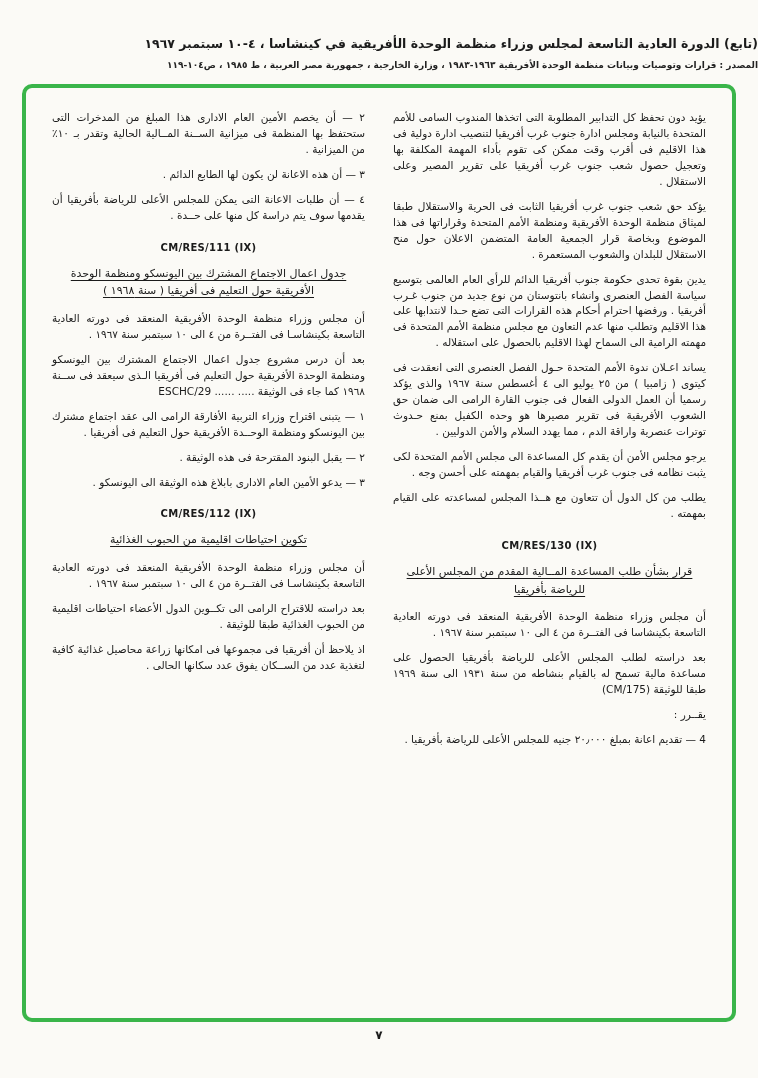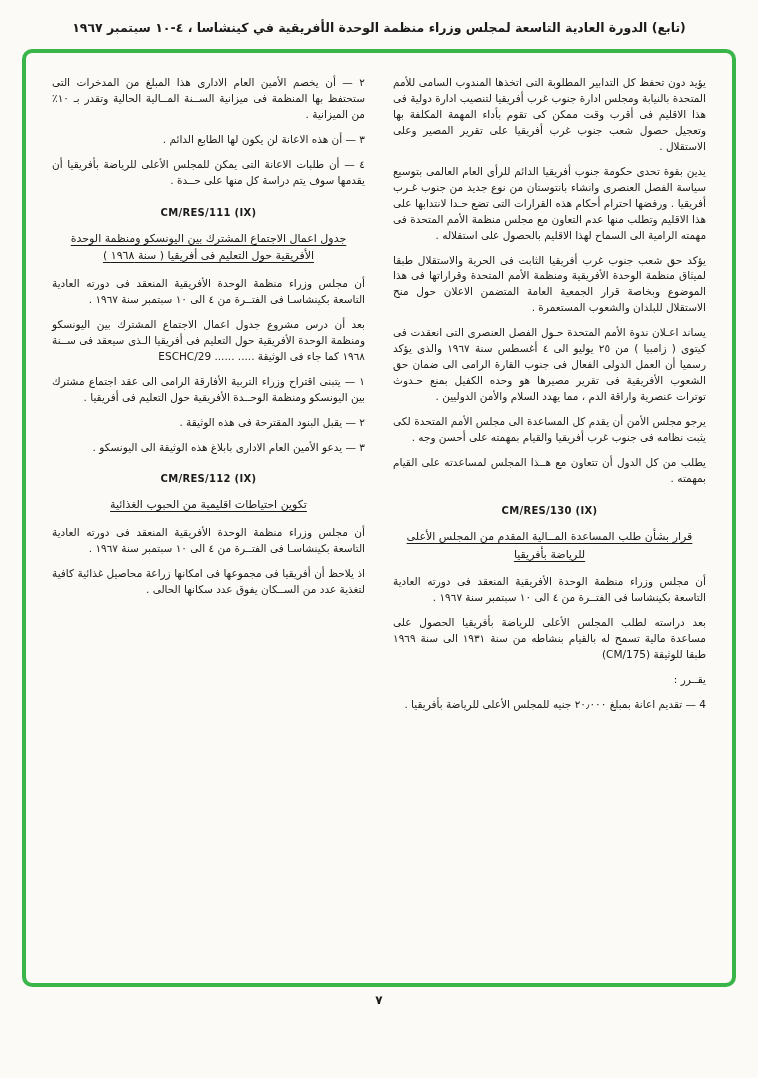--- a/index.html
+++ b/index.html
@@ -8,21 +8,21 @@
     width: 758px;
     height: 1078px;
     background: #fbfaf6;
     font-family: "DejaVu Sans", sans-serif;
     color: #1b1b1b;
     position: relative;
   }
   .page { width: 758px; height: 1078px; position: relative; }
 
   
-  .header { padding-top: 20px; text-align: center; direction: rtl; }
+  .header { padding-top: 36px; direction: rtl; }
   .header .title {
     font-size: 12.5px;
     font-weight: bold;
     letter-spacing: 0.2px;
   }
   .header .source {
     margin-top: 9px;
     font-size: 9px;
     font-weight: bold;
     color: #222;
@@ -82,28 +82,29 @@
     margin-top: 6px;
   }
 </style>
 </head>
 <body>
 
 <div class="page">
 
   <div class="header">
     <div class="title">(تابع) الدورة العادية التاسعة لمجلس وزراء منظمة الوحدة الأفريقية في كينشاسا ، ٤-١٠ سبتمبر ١٩٦٧</div>
+    <div class="source">المصدر : قرارات وتوصيات وبيانات منظمة الوحدة الأفريقية ١٩٦٣-١٩٨٣ ، وزارة الخارجية ، جمهورية مصر العربية ، ط ١٩٨٥ ، ص١٠٤-١١٩</div>
   </div>
 
   <div class="frame" style="border-color: rgb(58, 181, 74);">
     <div class="columns">
       <div class="col">
           <div class="block paragraph">يؤيد دون تحفظ كل التدابير المطلوبة التى اتخذها المندوب السامى للأمم المتحدة بالنيابة ومجلس ادارة جنوب غرب أفريقيا لتنصيب ادارة دولية فى هذا الاقليم فى أقرب وقت ممكن كى تقوم بأداء المهمة المكلفة بها وتعجيل حصول شعب جنوب غرب أفريقيا على تقرير المصير وعلى الاستقلال .</div>
+          <div class="block paragraph">يؤكد حق شعب جنوب غرب أفريقيا الثابت فى الحرية والاستقلال طبقا لميثاق منظمة الوحدة الأفريقية ومنظمة الأمم المتحدة وقراراتها فى هذا الموضوع وبخاصة قرار الجمعية العامة المتضمن الاعلان حول منح الاستقلال للبلدان والشعوب المستعمرة .</div>
           <div class="block paragraph">يدين بقوة تحدى حكومة جنوب أفريقيا الدائم للرأى العام العالمى بتوسيع سياسة الفصل العنصرى وانشاء بانتوستان من نوع جديد من جنوب غـرب أفريقيا . ورفضها احترام أحكام هذه القرارات التى تضع حـدا لانتدابها على هذا الاقليم وتطلب منها عدم التعاون مع مجلس منظمة الأمم المتحدة فى مهمته الرامية الى السماح لهذا الاقليم بالحصول على استقلاله .</div>
-          <div class="block paragraph">يؤكد حق شعب جنوب غرب أفريقيا الثابت فى الحرية والاستقلال طبقا لميثاق منظمة الوحدة الأفريقية ومنظمة الأمم المتحدة وقراراتها فى هذا الموضوع وبخاصة قرار الجمعية العامة المتضمن الاعلان حول منح الاستقلال للبلدان والشعوب المستعمرة .</div>
           <div class="block paragraph">يساند اعـلان ندوة الأمم المتحدة حـول الفصل العنصرى التى انعقدت فى كيتوى ( زامبيا ) من ٢٥ يوليو الى ٤ أغسطس سنة ١٩٦٧ والذى يؤكد رسميا أن العمل الدولى الفعال فى جنوب القارة الرامى الى ضمان حق الشعوب الأفريقية فى تقرير مصيرها هو وحده الكفيل بمنع حـدوث توترات عنصرية واراقة الدم ، مما يهدد السلام والأمن الدوليين .</div>
           <div class="block paragraph">يرجو مجلس الأمن أن يقدم كل المساعدة الى مجلس الأمم المتحدة لكى يثبت نظامه فى جنوب غرب أفريقيا والقيام بمهمته على أحسن وجه .</div>
           <div class="block paragraph">يطلب من كل الدول أن تتعاون مع هــذا المجلس لمساعدته على القيام بمهمته .</div>
           <div class="block code">CM/RES/130 (IX)</div>
           <div class="block heading">قرار بشأن طلب المساعدة المــالية المقدم من المجلس الأعلى للرياضة بأفريقيا</div>
           <div class="block paragraph">أن مجلس وزراء منظمة الوحدة الأفريقية المنعقد فى دورته العادية التاسعة بكينشاسا فى الفتــرة من ٤ الى ١٠ سبتمبر سنة ١٩٦٧ .</div>
           <div class="block paragraph">بعد دراسته لطلب المجلس الأعلى للرياضة بأفريقيا الحصول على مساعدة مالية تسمح له بالقيام بنشاطه من سنة ١٩٣١ الى سنة ١٩٦٩ طبقا للوثيقة (CM/175)</div>
           <div class="block paragraph">يقــرر :</div>
           <div class="block paragraph">4 — تقديم اعانة بمبلغ ٢٠٫٠٠٠ جنيه للمجلس الأعلى للرياضة بأفريقيا .</div>
         </div>
@@ -114,20 +115,21 @@
           <div class="block code">CM/RES/111 (IX)</div>
           <div class="block heading">جدول اعمال الاجتماع المشترك بين اليونسكو ومنظمة الوحدة الأفريقية حول التعليم فى أفريقيا ( سنة ١٩٦٨ )</div>
           <div class="block paragraph">أن مجلس وزراء منظمة الوحدة الأفريقية المنعقد فى دورته العادية التاسعة بكينشاسـا فى الفتــرة من ٤ الى ١٠ سبتمبر سنة ١٩٦٧ .</div>
           <div class="block paragraph">بعد أن درس مشروع جدول اعمال الاجتماع المشترك بين اليونسكو ومنظمة الوحدة الأفريقية حول التعليم فى أفريقيا الـذى سيعقد فى ســنة ١٩٦٨ كما جاء فى الوثيقة ..... ...... ESCHC/29</div>
           <div class="block paragraph">١ — يتبنى اقتراح وزراء التربية الأفارقة الرامى الى عقد اجتماع مشترك بين اليونسكو ومنظمة الوحــدة الأفريقية حول التعليم فى أفريقيا .</div>
           <div class="block paragraph">٢ — يقبل البنود المقترحة فى هذه الوثيقة .</div>
           <div class="block paragraph">٣ — يدعو الأمين العام الادارى بابلاغ هذه الوثيقة الى اليونسكو .</div>
           <div class="block code">CM/RES/112 (IX)</div>
           <div class="block heading">تكوين احتياطات اقليمية من الحبوب الغذائية</div>
           <div class="block paragraph">أن مجلس وزراء منظمة الوحدة الأفريقية المنعقد فى دورته العادية التاسعة بكينشاسـا فى الفتــرة من ٤ الى ١٠ سبتمبر سنة ١٩٦٧ .</div>
+          <div class="block paragraph">بعد دراسته للاقتراح الرامى الى تكــوين الدول الأعضاء احتياطات اقليمية من الحبوب الغذائية طبقا للوثيقة .</div>
           <div class="block paragraph">اذ يلاحظ أن أفريقيا فى مجموعها فى امكانها زراعة محاصيل غذائية كافية لتغذية عدد من الســكان يفوق عدد سكانها الحالى .</div>
         </div>
     </div>
   </div>
 
   <div class="pagenum">٧</div>
 
 </div>
 
 </body></html>

